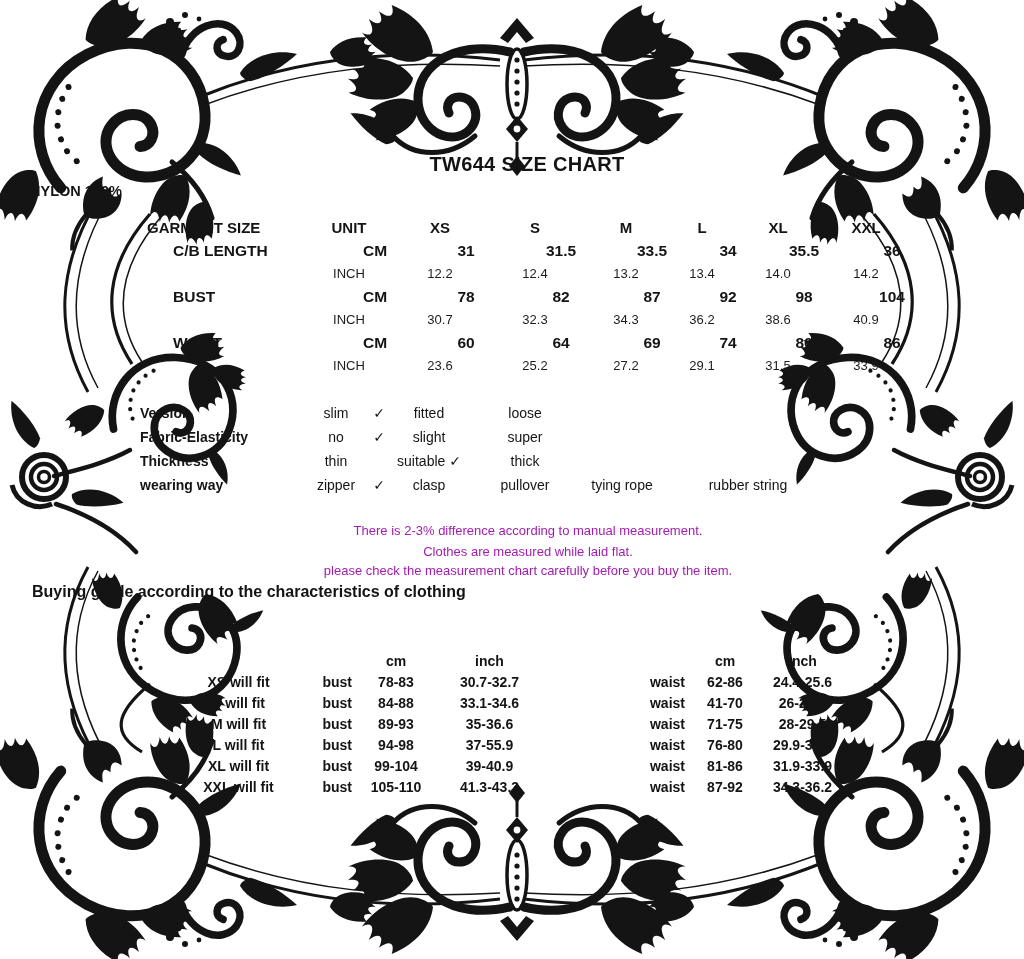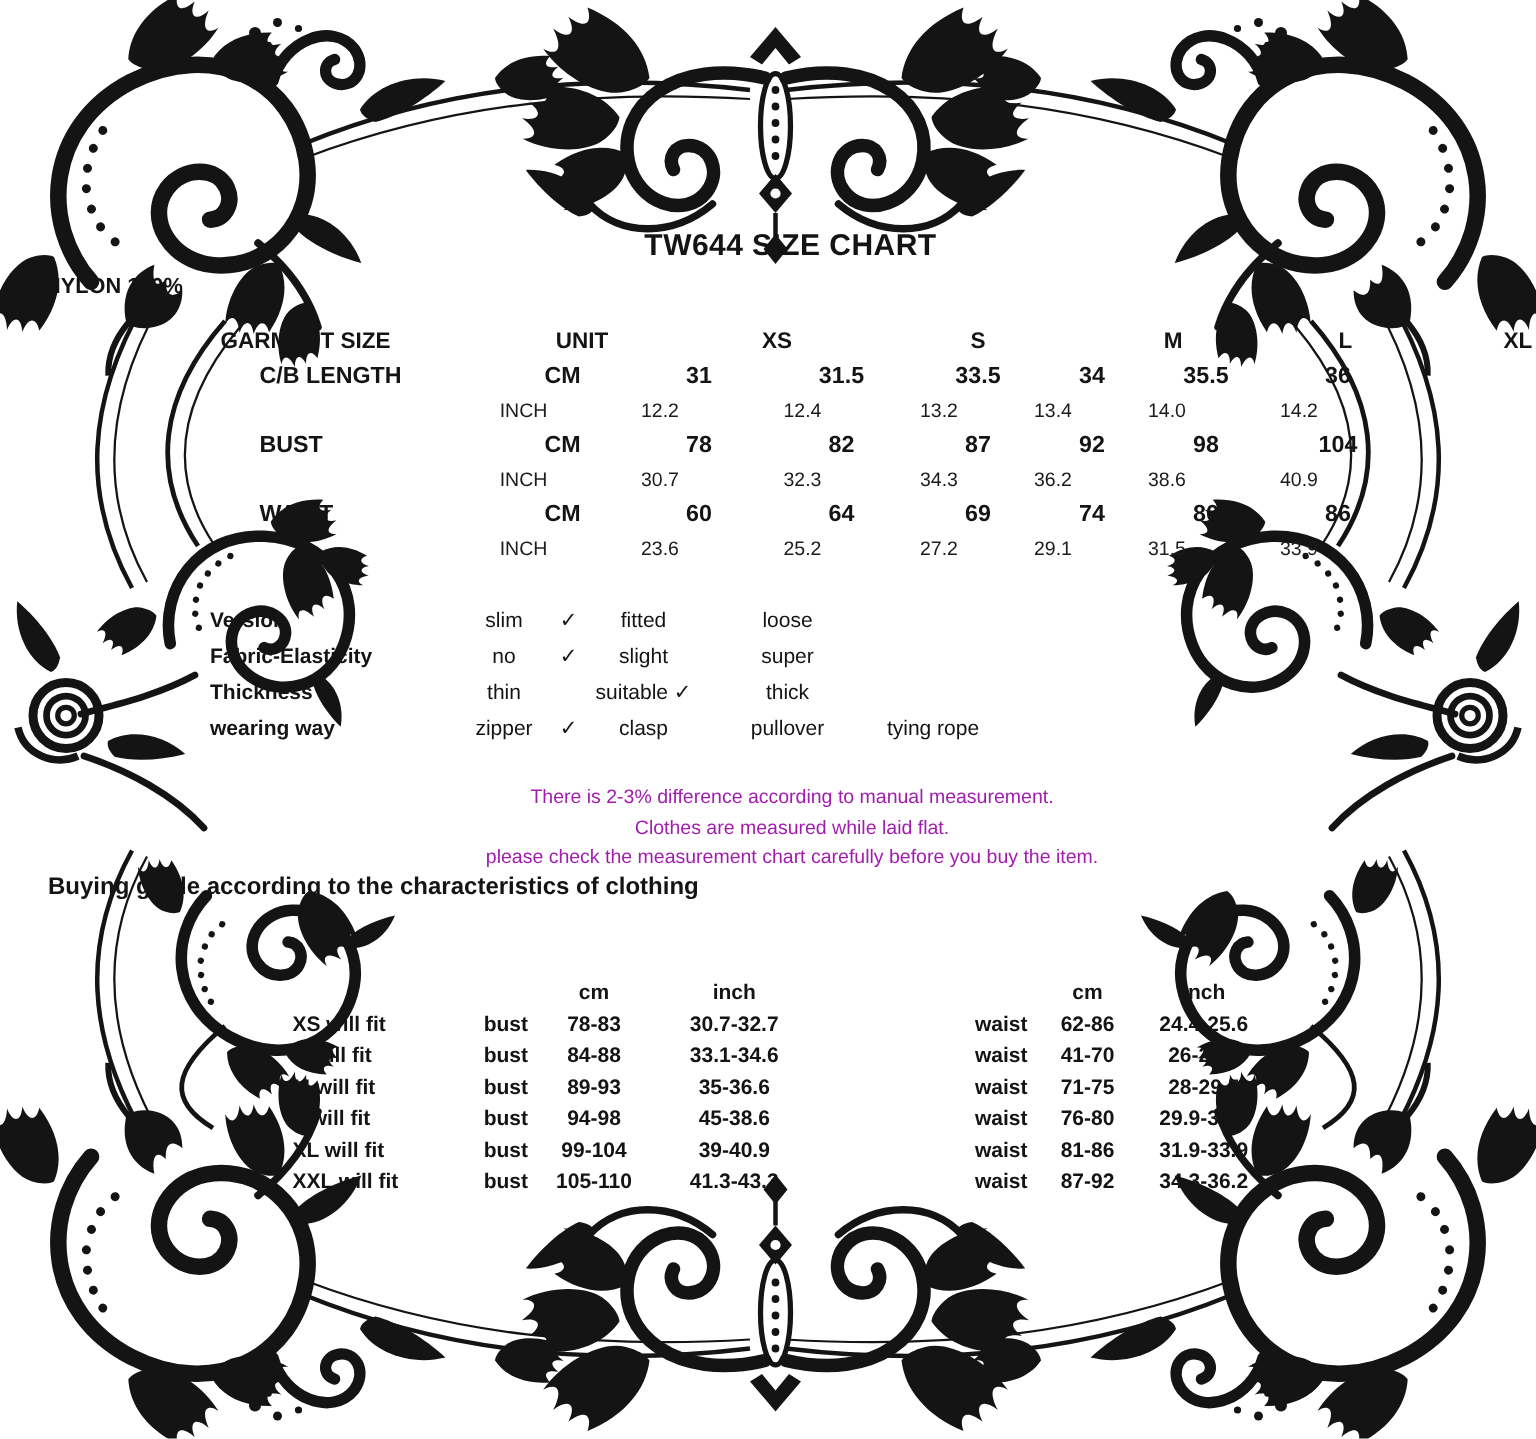--- a/index.html
+++ b/index.html
@@ -7,41 +7,41 @@
        font-family:"Liberation Sans",sans-serif;color:#141414;}
   .page{position:absolute;inset:0;}
   svg.frame{position:absolute;left:0;top:0;}
   .abs{position:absolute;white-space:nowrap;}
   .title{left:30px;width:994px;top:153px;text-align:center;font-size:20px;font-weight:700;letter-spacing:.3px;}
   .subtitle{left:30px;width:994px;top:183px;font-size:14.5px;font-weight:700;}
 
   
   .stable{left:147px;top:217px;width:767px;}
   .srow{display:grid;grid-template-columns:155px 94px 88px 102px 80px 72px 80px 96px;height:23px;line-height:23px;}
-  .srow.shead{height:22px;line-height:22px;font-size:15px;font-weight:700;gap:39px;}
+  .srow.shead{height:22px;line-height:22px;font-size:15px;font-weight:700;}
   .srow.bcm{font-size:15.5px;font-weight:700;margin-left:26px;}
   .srow.tin{font-size:13px;color:#1c1c1c;}
   .srow .l{text-align:left;}
   .srow .c{text-align:center;}
 
   
   .attrs{left:140px;top:401px;width:830px;}
   .arow{display:grid;grid-template-columns:160px 72px 14px 86px 106px 88px 164px;height:24px;line-height:24px;font-size:14px;}
   .arow .lab{text-align:left;font-weight:700;}
   .arow .v{text-align:center;}
 
   
   .note{left:32px;width:992px;text-align:center;font-size:13px;color:#a21caf;}
   .n1{top:523px;}.n2{top:544px;}.n3{top:563px;}
   .noteh{left:32px;width:992px;top:583px;text-align:left;font-size:16px;font-weight:700;}
 
   
   .fitL{left:195px;top:651px;width:350px;}
   .frl{display:grid;grid-template-columns:87px 76px 76px 111px;height:21px;line-height:21px;font-size:14px;font-weight:700;}
-  .frl .r{text-align:left;}
+  .frl .r{text-align:center;}
   .frl .rb{text-align:right;padding-right:6px;}
   .frl .c{text-align:center;}
   .fitR{left:630px;top:651px;width:230px;}
   .frr{display:grid;grid-template-columns:75px 40px 115px;height:21px;line-height:21px;font-size:14px;font-weight:700;}
   .frr .c{text-align:center;}
 </style>
 </head>
 <body>
 
 <div class="page">
@@ -253,20 +253,21 @@
       <span class="v"></span>
       <span class="v"></span>
     </div>
     <div class="arow">
       <span class="lab">wearing way</span>
       <span class="v">zipper</span>
       <span class="v">✓</span>
       <span class="v">clasp</span>
       <span class="v">pullover</span>
       <span class="v">tying rope</span>
+      <span class="v">rubber string</span>
     </div>
   </div>
 
   <div class="abs note n1">There is 2-3% difference according to manual measurement.</div>
   <div class="abs note n2">Clothes are measured while laid flat.</div>
   <div class="abs note n3">please check the measurement chart carefully before you buy the item.</div>
   <div class="abs noteh">Buying guide according to the characteristics of clothing</div>
 
   <div class="abs fitL">
     <div class="frl">
@@ -290,21 +291,21 @@
     <div class="frl">
       <span class="r">M will fit</span>
       <span class="rb">bust</span>
       <span class="c">89-93</span>
       <span class="c">35-36.6</span>
     </div>
     <div class="frl">
       <span class="r">L will fit</span>
       <span class="rb">bust</span>
       <span class="c">94-98</span>
-      <span class="c">45-38.6</span>
+      <span class="c">37-55.9</span>
     </div>
     <div class="frl">
       <span class="r">XL will fit</span>
       <span class="rb">bust</span>
       <span class="c">99-104</span>
       <span class="c">39-40.9</span>
     </div>
     <div class="frl">
       <span class="r">XXL will fit</span>
       <span class="rb">bust</span>

